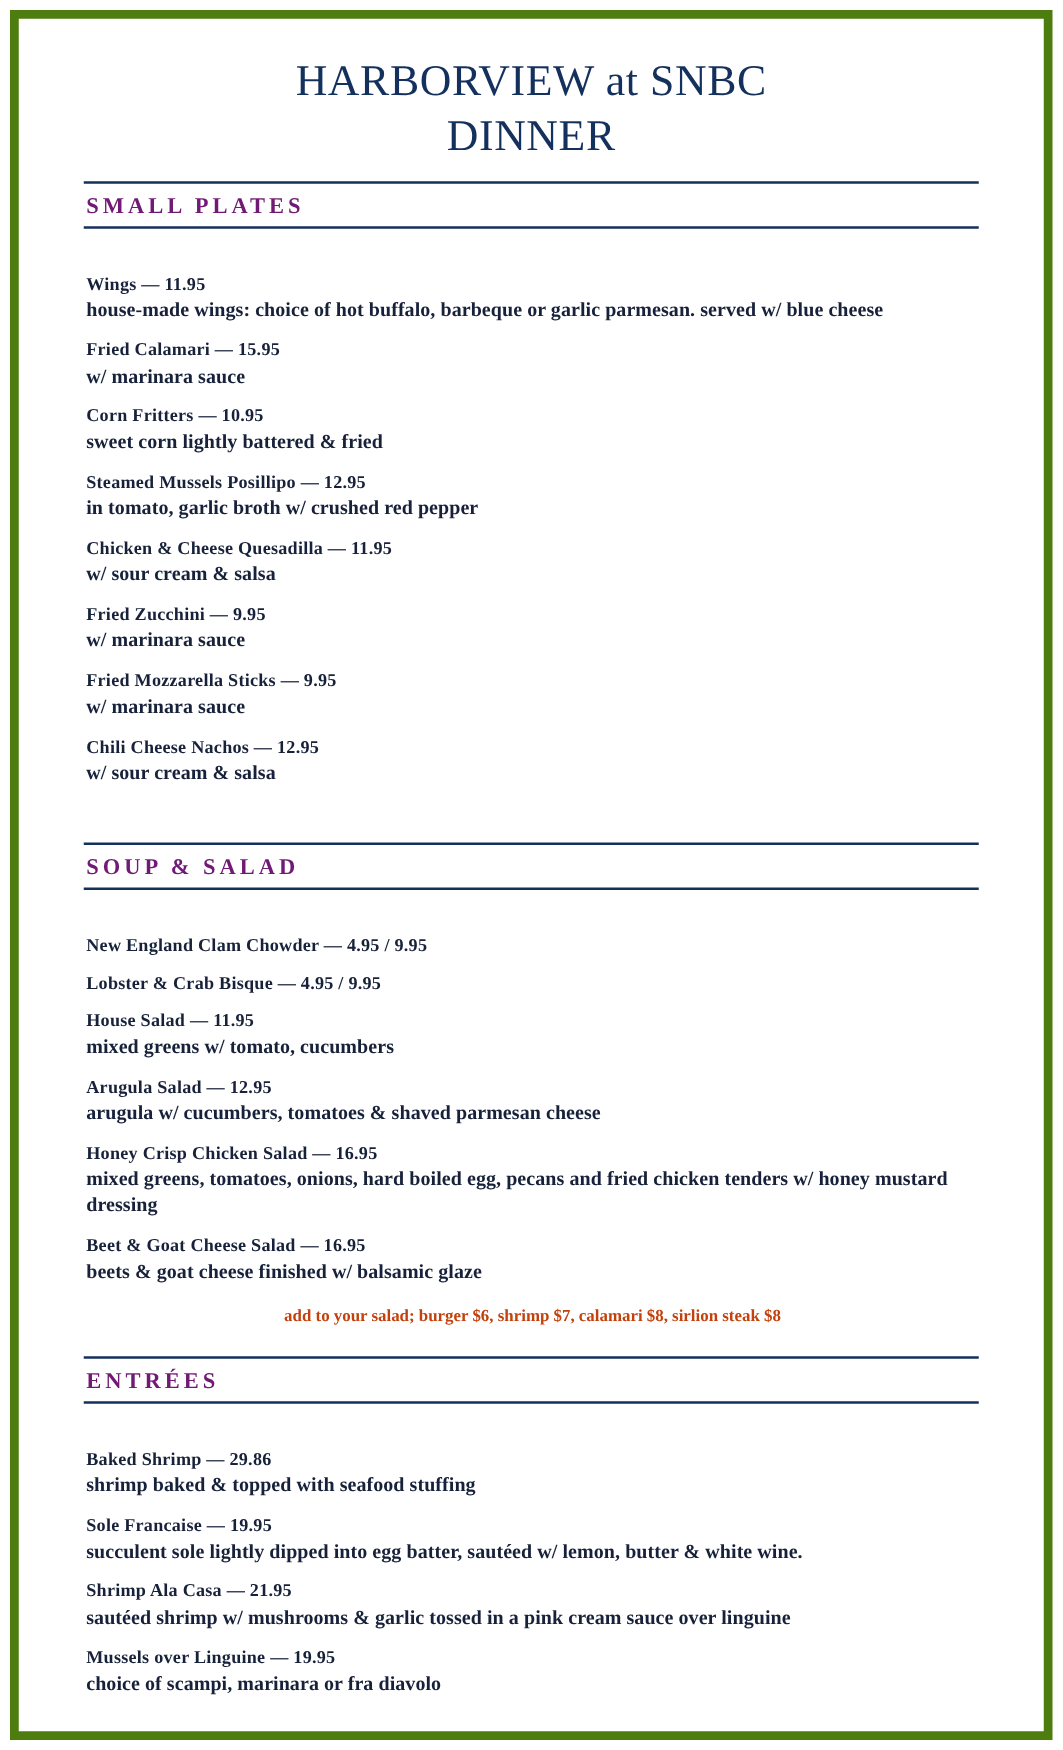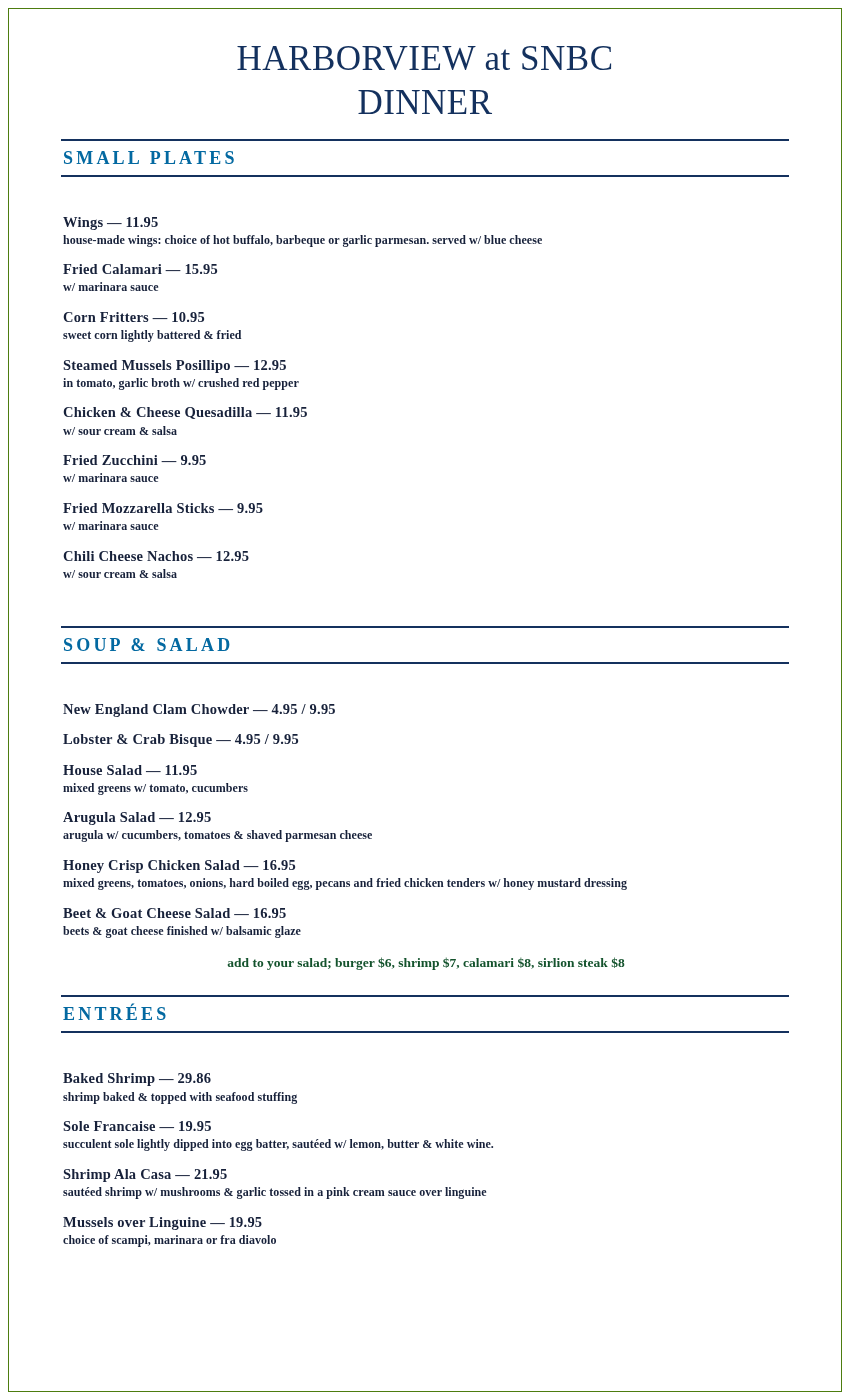--- a/index.html
+++ b/index.html
@@ -14,21 +14,21 @@
     color: #1a1a2e;
     position: relative;
     overflow: hidden;
   }
   .page {
     position: absolute;
     left: 8px;
     top: 8px;
     width: 834px;
     height: 1384px;
-    border: 1px solid #4d7c0f;
+    border: 7px solid #4d7c0f;
     box-sizing: border-box;
     background: #ffffff;
   }
   .inner {
     padding: 20px 52px 0 52px;
   }
   .menu-title {
     text-align: center;
     color: #14315e;
     font-family: "Liberation Serif", serif;
@@ -48,21 +48,21 @@
   .rule-top {
     border-top: 2.5px solid #14315e;
     margin: 0 0 0 0;
   }
   .rule-bottom {
     border-top: 2.5px solid #14315e;
     margin: 0;
   }
   .section-head {
     font-family: "Liberation Serif", serif;
-    color: #0369a1;
+    color: #701a75;
     font-size: 18px;
     font-weight: bold;
     letter-spacing: 3.2px;
     padding: 7px 0 6px 2px;
   }
   .items {
     padding: 0 0 0 2px;
   }
   .items.pad-top {
     padding-top: 36px;
@@ -73,33 +73,33 @@
   .item-name {
     font-family: "Liberation Serif", serif;
     font-size: 14.5px;
     font-weight: bold;
     color: #17213a;
     letter-spacing: 0.2px;
     line-height: 1.25;
   }
   .item-desc {
     font-family: "Liberation Serif", serif;
-    font-size: 12px;
+    font-size: 16px;
     font-weight: bold;
     color: #17213a;
     letter-spacing: 0.05px;
     line-height: 1.3;
     margin-top: 2px;
   }
   .note {
     text-align: center;
     font-family: "Liberation Serif", serif;
     font-size: 13.5px;
     font-weight: bold;
-    color: #14532d;
+    color: #c2410c;
     margin: 16px 0 6px 0;
   }
   .gap-small { height: 4px; }
   .sec-gap { height: 18px; }
 </style>
 </head>
 <body>
 
 <div class="page">
   <div class="inner">

